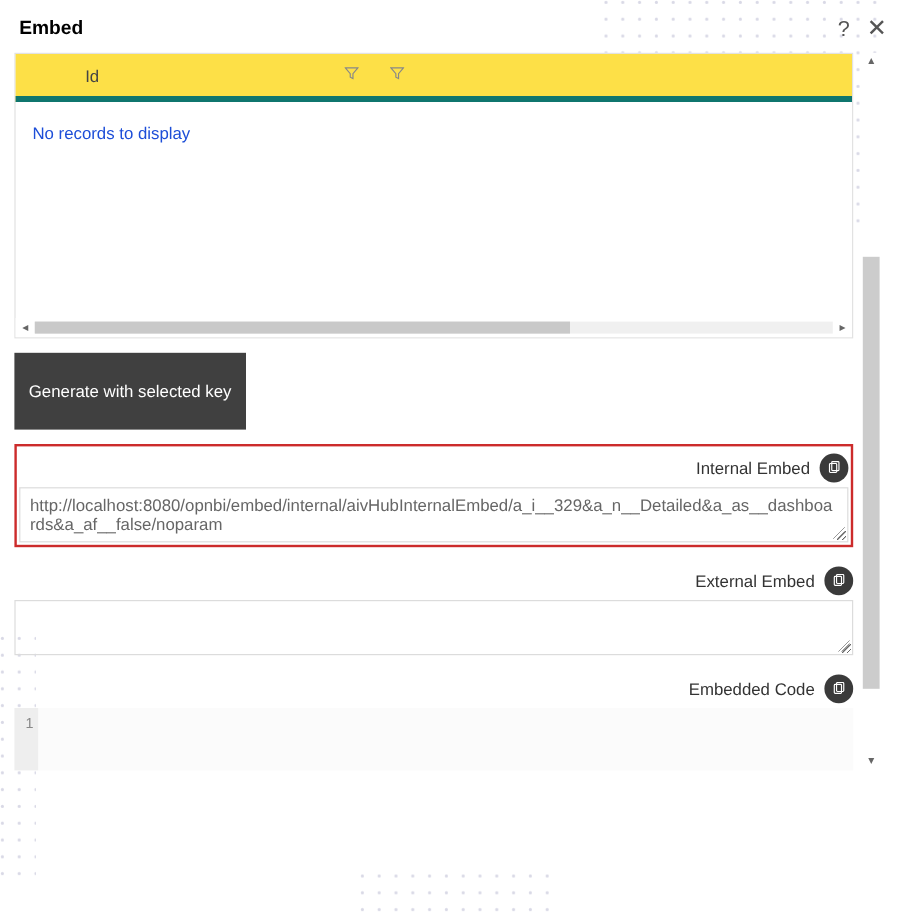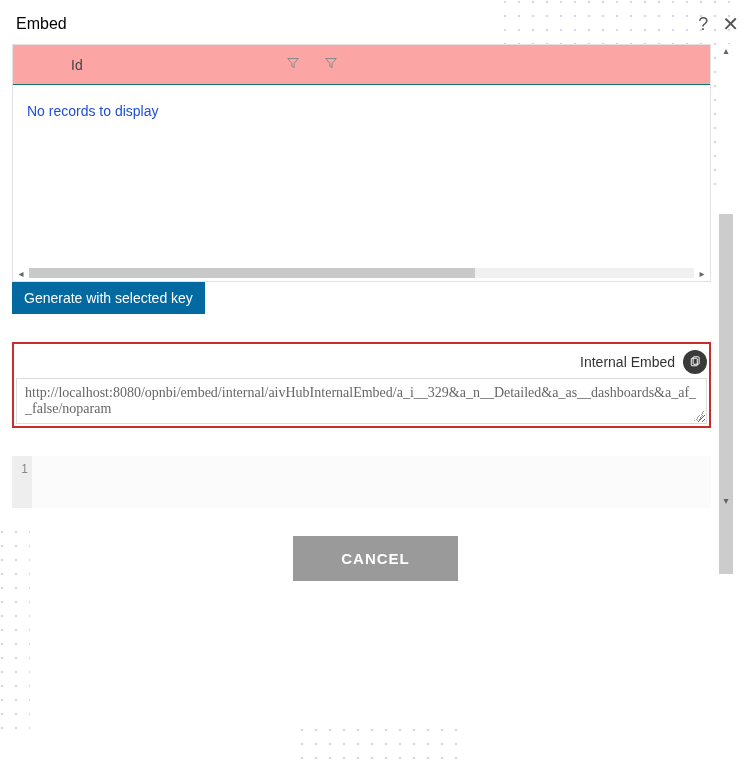--- a/index.html
+++ b/index.html
@@ -27,21 +27,21 @@
     z-index: 1;
     padding: 10px 12px;
   }
   .modal-header {
     display: flex;
     align-items: center;
     justify-content: space-between;
     padding: 4px 0 10px 4px;
   }
   .modal-title {
-    font-weight: 400;
+    font-weight: 700;
     font-size: 16px;
     color: #000;
   }
   .header-actions { display: flex; align-items: center; gap: 14px; }
   .help-icon, .close-icon {
     font-size: 18px;
     color: #555;
     cursor: pointer;
     line-height: 1;
   }
@@ -79,22 +79,22 @@
     height: 360px;
     background: #ccc;
   }
 
   .grid {
     border: 1px solid #e2e2e2;
     background: #fff;
   }
   .grid-header {
     display: flex;
-    background: #fca5a5;
-    border-bottom: 1px solid #0f766e;
+    background: #fde047;
+    border-bottom: 5px solid #0f766e;
     height: 40px;
     align-items: center;
   }
   .gh-id { width: 260px; padding-left: 58px; color: #444; }
   .gh-filter1 {
     width: 40px; text-align: center; color: #999; cursor: pointer; font-size: 13px;
   }
   .gh-active { flex: 1; padding-left: 12px; color: #444; }
   .gh-filter2 { width: 36px; text-align: center; color: #999; cursor: pointer; font-size: 13px; }
 
@@ -117,29 +117,30 @@
   .hscrollbar .htrack {
     flex: 1; height: 10px; background: #f0f0f0; position: relative;
   }
   .hscrollbar .hthumb {
     position: absolute; left: 0; top: 0; bottom: 0;
     width: 67%; background: #c9c9c9;
   }
 
   .generate-btn {
     display: inline-block;
-    background: #0369a1;
+    background: #404040;
     color: #fff;
-    padding: 8px 12px;
+    padding: 24px 12px;
     font-size: 14px;
     border: none;
     cursor: pointer;
-  }
-
-  .embed-section { margin-top: 28px; }
+    margin-top: 12px;
+  }
+
+  .embed-section { margin-top: 12px; }
   .embed-row {
     display: flex;
     justify-content: flex-end;
     align-items: center;
     gap: 8px;
     padding: 4px 0;
   }
   .embed-label { color: #333; font-size: 14px; }
   .copy-circle {
     width: 24px; height: 24px; border-radius: 50%;
@@ -150,21 +151,21 @@
   .copy-circle svg { width: 12px; height: 12px; }
 
   .embed-box {
     border: 1px solid #dcdcdc;
     width: 100%;
     min-height: 46px;
     padding: 6px 8px;
     font-size: 14px;
     color: #666;
     resize: vertical;
-    font-family: Liberation Serif, serif;
+    font-family: Liberation Sans, sans-serif;
     overflow: hidden;
     position: relative;
   }
   .embed-box.resize-grip::after {
     content: "";
     position: absolute;
     right: 2px; bottom: 2px;
     width: 10px; height: 10px;
     background: linear-gradient(135deg, transparent 50%, #999 50%, #999 55%, transparent 55%, transparent 65%, #999 65%, #999 70%, transparent 70%);
   }
@@ -297,27 +298,49 @@
               <rect x="5.5" y="1" width="8" height="10" rx="1" fill="none" stroke="#fff" stroke-width="1.3"></rect>
             </svg>
         </span>
       </div>
       <div class="embed-box resize-grip">
         <span style="word-break:break-all;">http://localhost:8080/opnbi/embed/internal/aivHubInternalEmbed/a_i__329&amp;a_n__Detailed&amp;a_as__dashboards&amp;a_af__false/noparam</span>
       </div>
     </div>
 
     
-
-    
     <div class="embed-section">
+      <div class="embed-row">
+        <span class="embed-label">External Embed</span>
+        <span class="copy-circle">
+          <svg viewBox="0 0 16 16">
+              <rect x="3" y="3" width="8" height="10" rx="1" fill="none" stroke="#fff" stroke-width="1.3"></rect>
+              <rect x="5.5" y="1" width="8" height="10" rx="1" fill="none" stroke="#fff" stroke-width="1.3"></rect>
+            </svg>
+        </span>
+      </div>
+      <div class="embed-box resize-grip">
+        <span></span>
+      </div>
+    </div>
+
+    
+    <div class="embed-section">
+      <div class="embed-row">
+        <span class="embed-label">Embedded Code</span>
+        <span class="copy-circle">
+          <svg viewBox="0 0 16 16">
+              <rect x="3" y="3" width="8" height="10" rx="1" fill="none" stroke="#fff" stroke-width="1.3"></rect>
+              <rect x="5.5" y="1" width="8" height="10" rx="1" fill="none" stroke="#fff" stroke-width="1.3"></rect>
+            </svg>
+        </span>
+      </div>
       <div class="code-area">
         <div class="gutter">1</div>
         <div class="code-body">
           <span></span>
         </div>
       </div>
     </div>
 
   </div>
 
-  <button class="cancel-btn">CANCEL</button>
 </div>
 
 </body></html>

